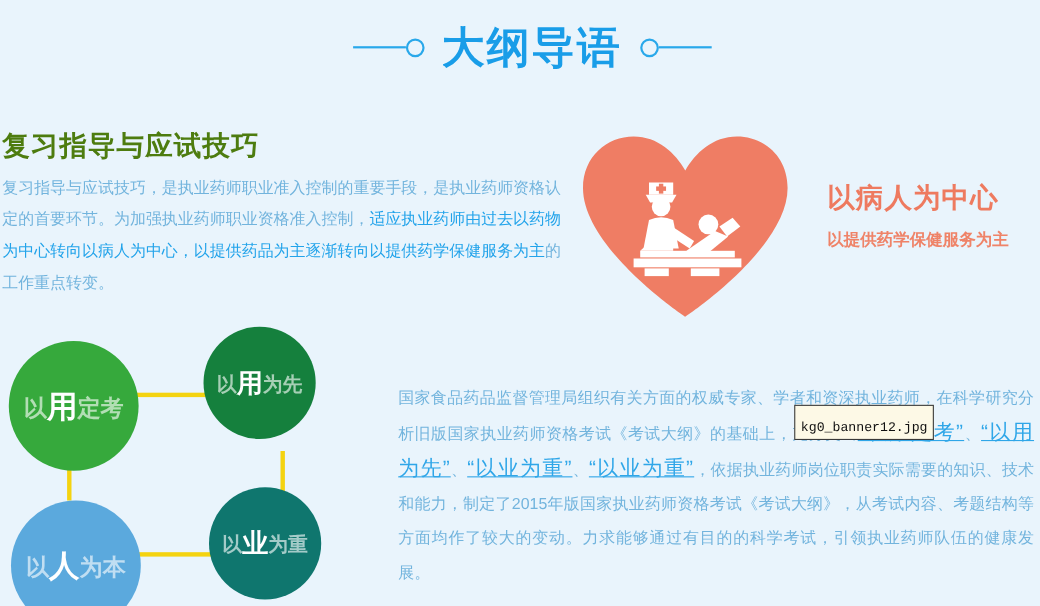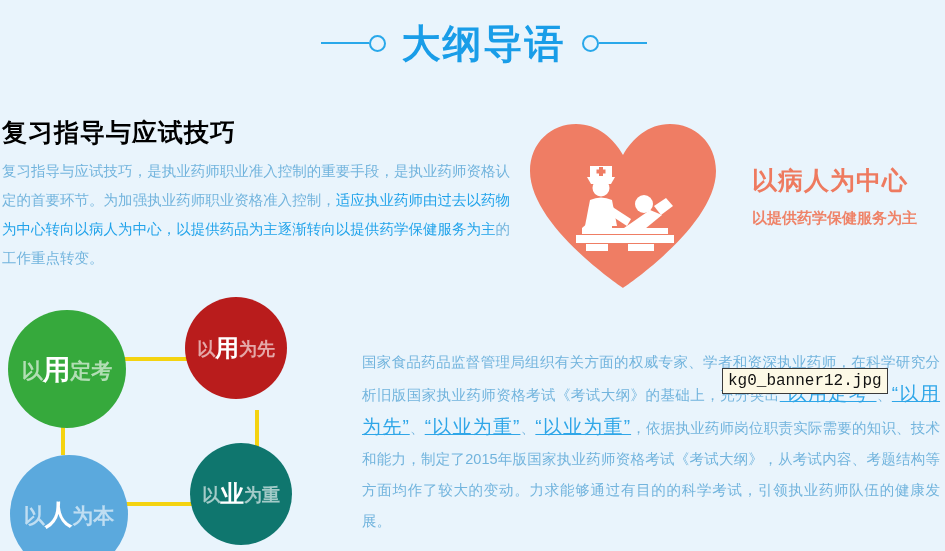--- a/index.html
+++ b/index.html
@@ -26,21 +26,21 @@
   }
   .title-text{
     color:#199de8;font-size:39px;font-weight:bold;
     letter-spacing:2px;padding:0 16px;line-height:1;
     white-space:nowrap;
   }
 
   
   .left-head{
     position:absolute;left:2px;top:116px;
-    font-size:25px;font-weight:bold;color:#000000;letter-spacing:1px;
+    font-size:25px;font-weight:bold;color:#4d7c0f;letter-spacing:1px;
     white-space:nowrap;
   }
   .left-para{
     position:absolute;left:2px;top:157px;width:508px;
     font-size:14.5px;line-height:29px;color:#72b4dd;
     text-align:justify;
   }
   .left-para .hl{color:#22a3ea;}
 
   
@@ -68,40 +68,40 @@
     display:flex;align-items:center;justify-content:center;
     text-align:center;white-space:nowrap;
   }
   .circ span{color:rgba(255,255,255,.62);font-weight:bold;}
   .circ span .big{
     color:#ffffff;font-size:1.32em;font-weight:bold;
     display:inline-block;vertical-align:-1px;
   }
   .c-green{left:8px;top:310px;width:118px;height:118px;background:#36a93c;}
   .c-green span{font-size:21px;}
-  .c-orange{left:185px;top:297px;width:102px;height:102px;background:#b91c1c;}
+  .c-orange{left:185px;top:297px;width:102px;height:102px;background:#15803d;}
   .c-orange span{font-size:18px;}
   .c-purple{left:190px;top:443px;width:102px;height:102px;background:#0f766e;}
   .c-purple span{font-size:18px;}
   .c-blue{left:10px;top:455px;width:118px;height:118px;background:#5ba9dd;}
   .c-blue span{font-size:21px;}
 
   
   .right-para{
     position:absolute;left:362px;top:347px;width:578px;
     font-size:14.5px;line-height:31px;color:#72b4dd;text-align:justify;
   }
   .right-para .hl{color:#2fa6e8;font-size:19px;letter-spacing:1px;text-decoration:underline;}
 
   
   .tooltip{
     position:absolute;left:722px;top:368px;
     background:#fdf9e6;border:1px solid #3a3a3a;
     font-family:"Liberation Mono","DejaVu Sans Mono",monospace;
-    font-size:16px;color:#111;padding:4px 5px 3px 5px;
+    font-size:12px;color:#111;padding:14px 5px 3px 5px;
     line-height:1.05;white-space:nowrap;z-index:40;
     box-shadow:0 0 0 0 rgba(0,0,0,0);
   }
 </style>
 </head>
 <body>
 
 <div class="stage">
 
   <div class="title-row">

